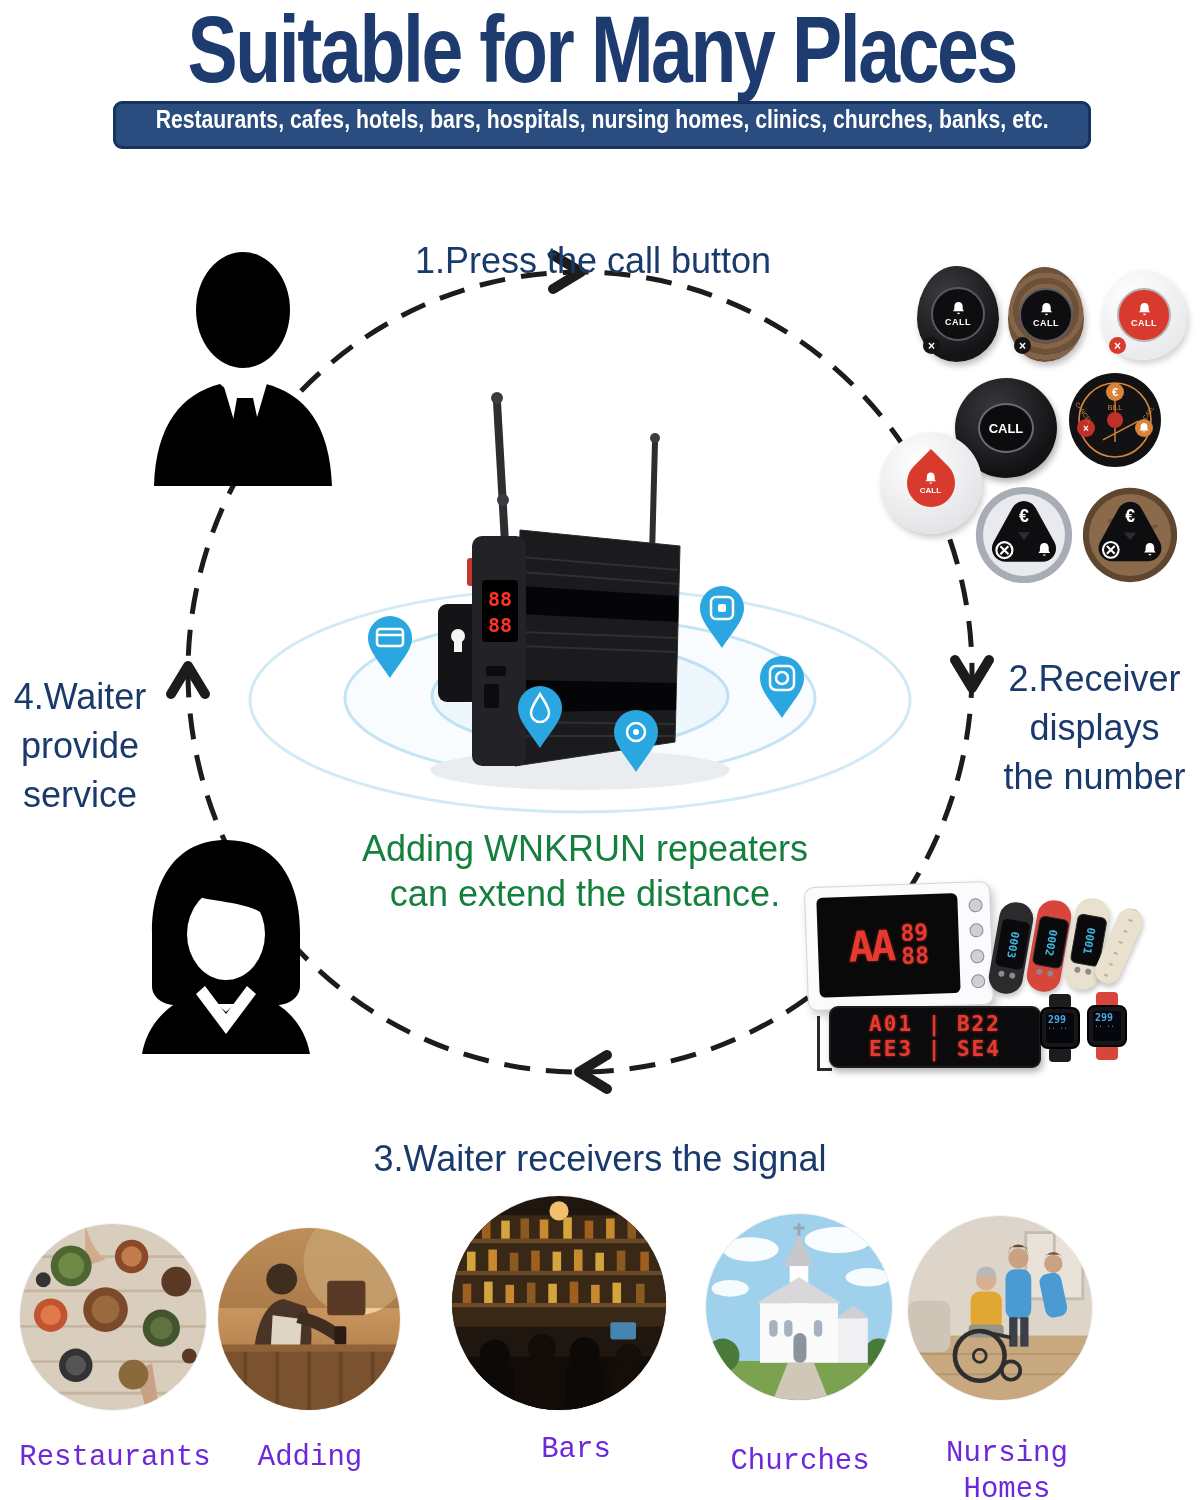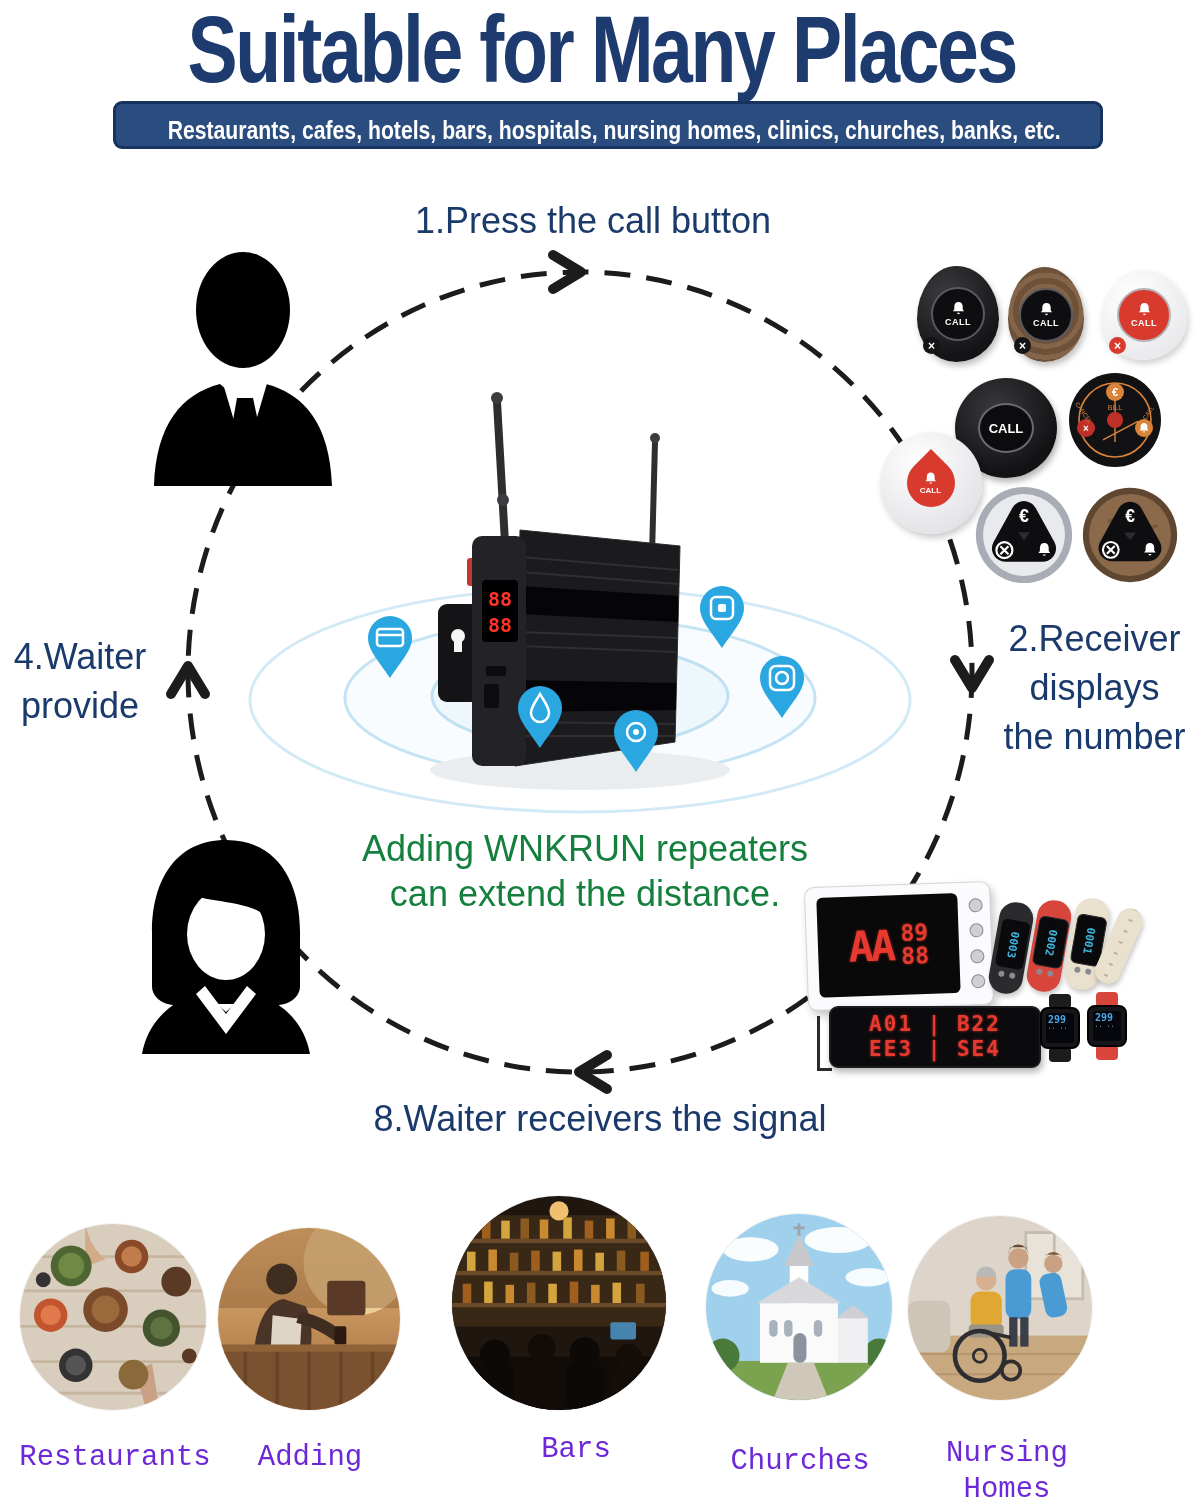--- a/index.html
+++ b/index.html
@@ -5,26 +5,26 @@
   html,body{margin:0;padding:0;background:#fff;}
   .page{position:relative;width:1204px;height:1500px;background:#ffffff;overflow:hidden;
         font-family:"Liberation Sans",sans-serif;}
   .abs{position:absolute;}
 
   
   .title{position:absolute;left:0;top:-4px;width:1204px;text-align:center;white-space:nowrap;}
   .title span{display:inline-block;transform:scaleX(0.8);transform-origin:center;
               font-size:94px;font-weight:800;letter-spacing:-3px;color:#1d3b6e;}
   .banner{position:absolute;left:113px;top:101px;width:972px;height:42px;background:#2a4c7e;
-          border:3px solid #16335f;border-radius:9px;display:flex;align-items:flex-end;justify-content:center;padding-left:12px;}
+          border:3px solid #16335f;border-radius:9px;display:flex;align-items:flex-start;justify-content:center;}
   .banner span{display:inline-block;white-space:nowrap;transform:scaleX(0.80);color:#fff;
                font-weight:700;font-size:26.5px;}
 
   
-  .step{position:absolute;color:#1b3a6c;font-size:36px;line-height:49px;text-align:center;z-index:6;}
+  .step{position:absolute;color:#1b3a6c;font-size:36px;line-height:49px;text-align:center;z-index:6;margin-top:40px;}
   .s1{left:343px;top:196px;width:500px;}
   .s2{left:985px;top:614px;width:219px;}
   .s3{left:300px;top:1094px;width:600px;}
   .s4{left:0px;top:632px;width:160px;}
   .note{position:absolute;left:285px;top:826px;width:600px;text-align:center;color:#15803d;
         font-size:36px;line-height:45px;z-index:6;}
 
   
   .pebble{position:absolute;z-index:7;border-radius:48% 52% 52% 48% / 55% 55% 45% 45%;
           display:flex;align-items:center;justify-content:center;}
@@ -188,24 +188,25 @@
     <path d="M16 218 C22 184 48 162 78 156 L100 176 L122 156 C152 162 178 184 184 218 Z" fill="#000"></path>
     <path d="M70 158 L100 198 L130 158 L121 150 L100 178 L79 150 Z" fill="#fff"></path>
   </svg>
 
   <div class="step s1">1.Press the call button</div>
   <div class="step s2">
     <div>2.Receiver</div>
     <div>displays</div>
     <div>the number</div>
   </div>
-  <div class="step s3">8.Waiter receivers the signal</div>
+  <div class="step s3">3.Waiter receivers the signal</div>
   <div class="step s4">
     <div>4.Waiter</div>
     <div>provide</div>
+    <div>service</div>
   </div>
   <div class="note">
     <div>Adding WNKRUN repeaters</div>
     <div>can extend the distance.</div>
   </div>
 
   <div class="pebble pebble-black" style="left:917px;top:266px;width:82px;height:96px;">
     <div class="core">
       <svg width="15" height="15" viewBox="0 0 16 16">
           <path d="M8 1C5.2 1 3.5 3 3.5 6v3L2 11h12l-1.5-2V6C12.5 3 10.8 1 8 1zM6.5 12.5a1.5 1.5 0 0 0 3 0z" fill="#fff"></path>

